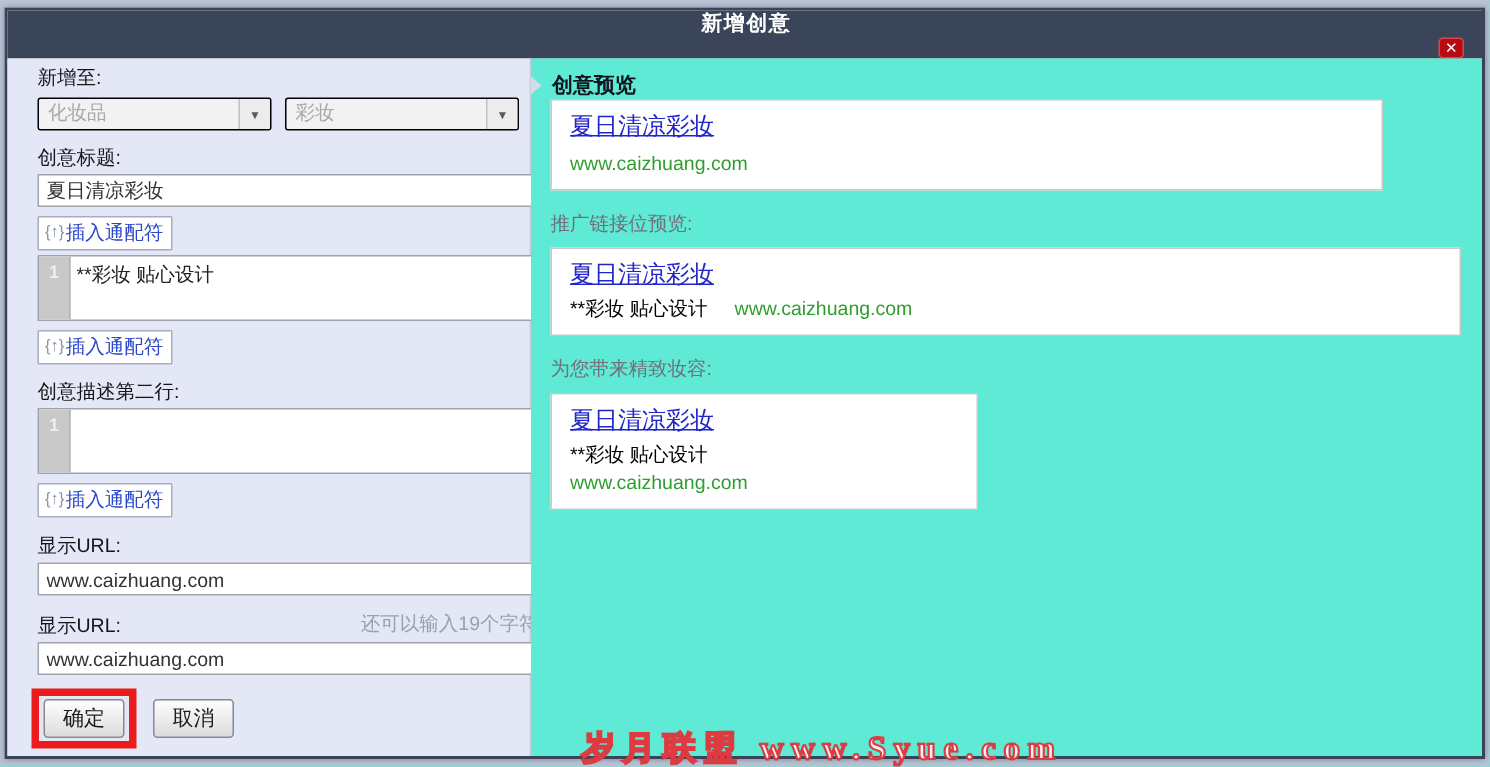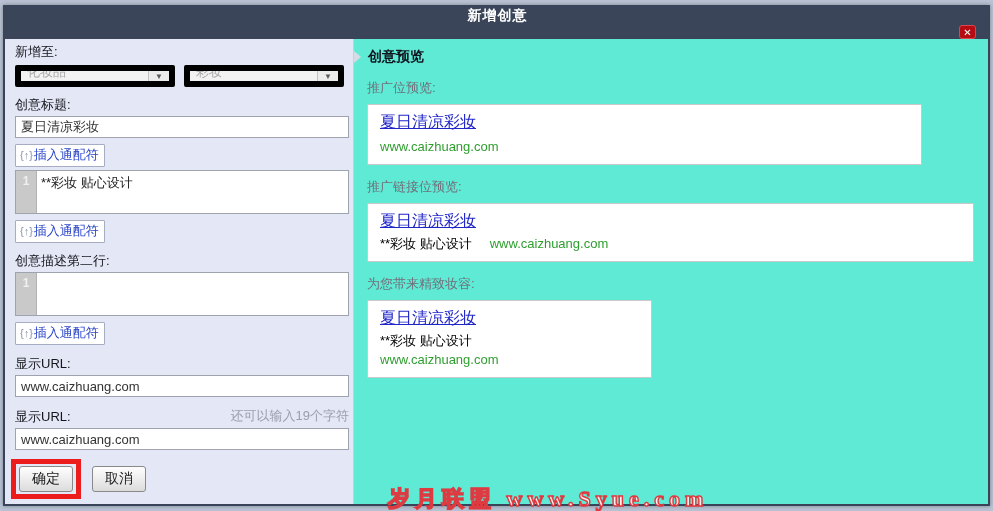--- a/index.html
+++ b/index.html
@@ -47,43 +47,43 @@
   }
   .content {
     display: flex;
     height: 465px;
   }
   
   .left-panel {
     width: 349px;
     background: #e3e7f6;
     border-right: 1px solid #c9cedd;
-    padding: 4px 7px 0 10px;
+    padding: 4px 7px 0 20px;
     position: relative;
   }
   .form-label {
     font-size: 13px;
     color: #15151a;
     height: 17px;
     line-height: 17px;
   }
   .mt9  { margin-top: 9px; }
   .mt10 { margin-top: 10px; }
   .dropdown-row {
     margin-top: 5px;
     display: flex;
     gap: 9px;
   }
   .dropdown {
     width: 160px; height: 22px;
     background: #f2f2f2;
-    border: 6px solid #000000;
+    border: 1px solid #000000;
     border-radius: 2px;
     display: flex;
-    align-items: flex-end;
+    align-items: flex-start;
     overflow: hidden;
     cursor: default;
   }
   .dd-value {
     flex: 1;
     color: #a8a8a8;
     font-size: 13px;
     padding-left: 6px;
     white-space: nowrap;
   }
@@ -339,21 +339,20 @@
       </div>
     </div>
 
     <div class="right-panel">
 
       <div class="preview-header">
         <span class="arrow-decoration"></span>
         <span class="header-text">创意预览</span>
       </div>
 
-      <div class="section-label">推广位预览:</div>
       <div class="preview-box box1">
         <a class="ad-title">夏日清凉彩妆</a>
         <div class="ad-url">www.caizhuang.com</div>
       </div>
 
       <div class="section-label">推广链接位预览:</div>
       <div class="preview-box box2">
         <a class="ad-title">夏日清凉彩妆</a>
         <div class="inline-line">
           <span class="ad-desc">**彩妆 贴心设计</span>

